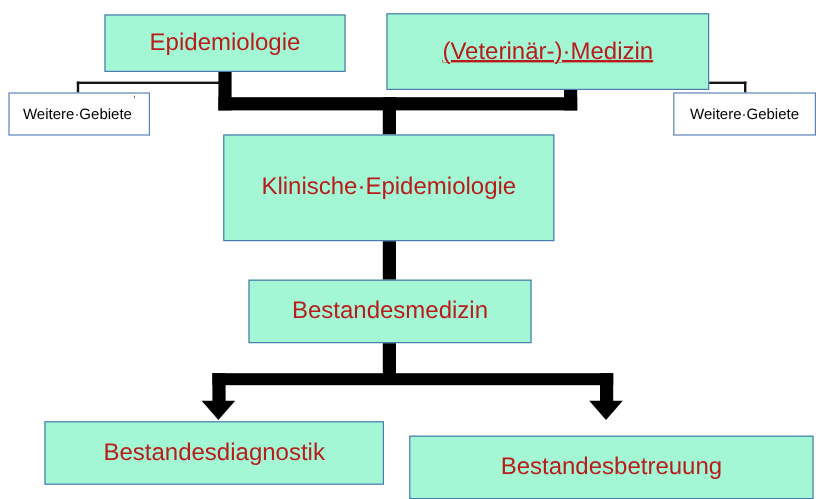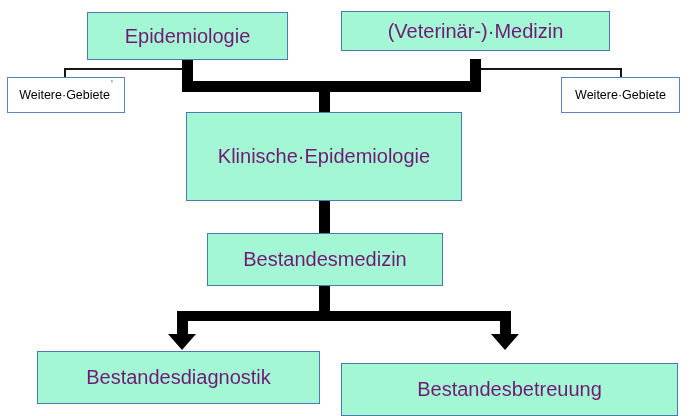--- a/index.html
+++ b/index.html
@@ -12,21 +12,21 @@
     overflow: hidden;
   }
   .node {
     position: absolute;
     background: #a4f7d4;
     border: 1.5px solid #4d79b0;
     box-sizing: border-box;
     display: flex;
     align-items: center;
     justify-content: center;
-    color: #701a75;
+    color: #b91c1c;
     font-size: 20px;
     text-align: center;
   }
   .node.multiline {
     flex-direction: column;
     line-height: 35px;
   }
   .side-node {
     position: absolute;
     background: #ffffff;
@@ -51,21 +51,21 @@
   .arrowhead {
     position: absolute;
     width: 0; height: 0;
     border-left: 14.5px solid transparent;
     border-right: 14.5px solid transparent;
     border-top: 16px solid #000000;
   }
 
   
   #node-epidemiologie      { left: 87px;  top: 12px;  width: 201px; height: 48px; }
-  #node-veterinaer-medizin { left: 341px; top: 11px;  width: 269px; height: 40px; }
+  #node-veterinaer-medizin { left: 322px; top: 11px;  width: 269px; height: 64px; text-decoration: underline; }
   #node-klinische          { left: 186px; top: 112px; width: 276px; height: 89px; gap: 23px; }
   #node-bestandesmedizin   { left: 207px; top: 233px; width: 236px; height: 53px; }
   #node-bestandesdiagnostik{ left: 37px;  top: 351px; width: 283px; height: 53px; }
   #node-bestandesbetreuung { left: 341px; top: 351px; width: 337px; height: 53px; margin-top: 12px; }
   #node-weitere-left       { left: 7px;   top: 77px;  width: 118px; height: 36px; }
   #node-weitere-right      { left: 561px; top: 77px;  width: 119px; height: 36px; }
 
   #conn-epi-down    { left: 182px; top: 60px;  width: 11px;  height: 32px; }
   #conn-med-down    { left: 470px; top: 59px;  width: 11px;  height: 33px; }
   #conn-merge-bar   { left: 182px; top: 81px;  width: 299px; height: 11px; }

